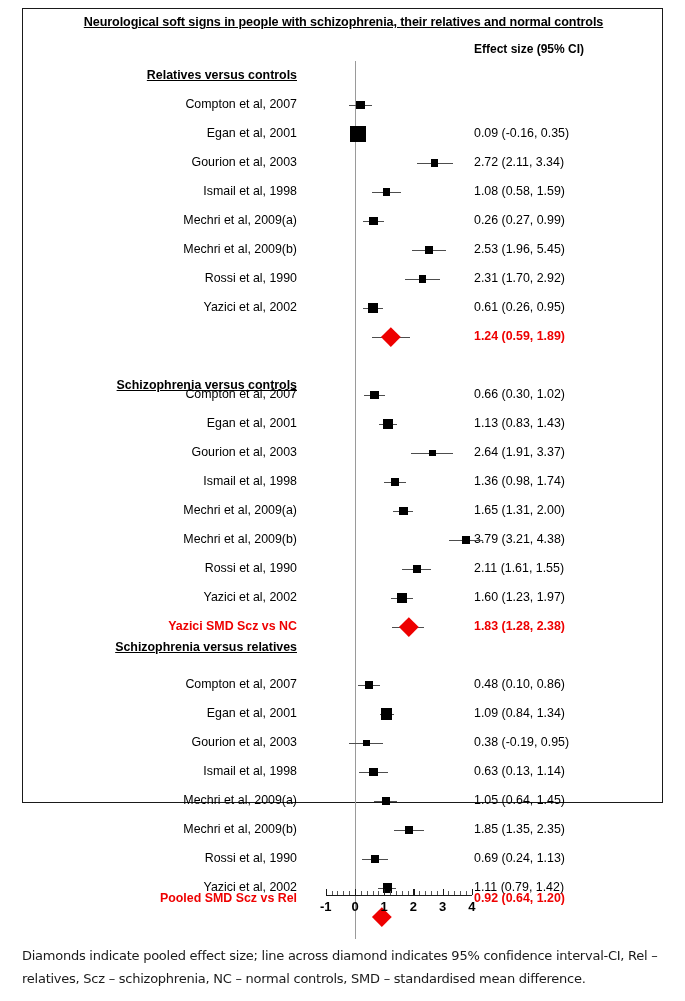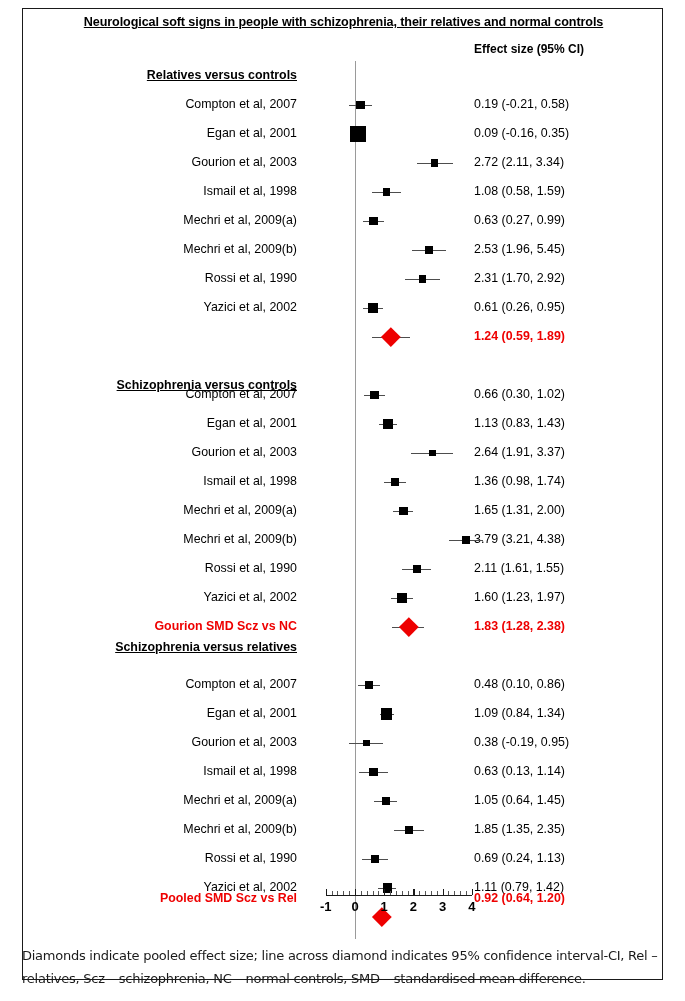--- a/index.html
+++ b/index.html
@@ -15,21 +15,21 @@
     font-family: "Liberation Sans", sans-serif;
     color: #000000;
     overflow: hidden;
   }
 
   #figure-frame {
     position: absolute;
     left: 22px;
     top: 8px;
     width: 641px;
-    height: 972px;
+    height: 795px;
     border: 1.5px solid #1a1a1a;
     box-sizing: border-box;
     background: #ffffff;
   }
 
   #plot-title {
     position: absolute;
     left: 0;
     top: 6px;
     width: 641px;
@@ -192,37 +192,36 @@
   <div id="column-header">Effect size (95% CI)</div>
 
   <div id="ref-line" style="left: 332px; top: 52px; height: 878px;"></div>
 
   <div id="rows-container">
       <div class="row section-head" style="top: 52px;">
         <div class="study-label">Relatives versus controls</div>
       </div>
       <div class="row" style="top: 81px;">
         <div class="study-label">Compton et al, 2007</div>
-        <div class="effect-text">0.19 (-0.21, 0.58)</div>
       </div>
       <div class="row" style="top: 110px;">
         <div class="study-label">Egan et al, 2001</div>
         <div class="effect-text">0.09 (-0.16, 0.35)</div>
       </div>
       <div class="row" style="top: 139px;">
         <div class="study-label">Gourion et al, 2003</div>
         <div class="effect-text">2.72 (2.11, 3.34)</div>
       </div>
       <div class="row" style="top: 168px;">
         <div class="study-label">Ismail et al, 1998</div>
         <div class="effect-text">1.08 (0.58, 1.59)</div>
       </div>
       <div class="row" style="top: 197px;">
         <div class="study-label">Mechri et al, 2009(a)</div>
-        <div class="effect-text">0.63 (0.27, 0.99)</div>
+        <div class="effect-text">0.26 (0.27, 0.99)</div>
       </div>
       <div class="row" style="top: 226px;">
         <div class="study-label">Mechri et al, 2009(b)</div>
         <div class="effect-text">2.53 (1.96, 5.45)</div>
       </div>
       <div class="row" style="top: 255px;">
         <div class="study-label">Rossi et al, 1990</div>
         <div class="effect-text">2.31 (1.70, 2.92)</div>
       </div>
       <div class="row" style="top: 284px;">
@@ -261,21 +260,21 @@
       </div>
       <div class="row" style="top: 545px;">
         <div class="study-label">Rossi et al, 1990</div>
         <div class="effect-text">2.11 (1.61, 1.55)</div>
       </div>
       <div class="row" style="top: 574px;">
         <div class="study-label">Yazici et al, 2002</div>
         <div class="effect-text">1.60 (1.23, 1.97)</div>
       </div>
       <div class="row pooled" style="top: 603px;">
-        <div class="study-label">Gourion SMD Scz vs NC</div>
+        <div class="study-label">Yazici SMD Scz vs NC</div>
         <div class="effect-text">1.83 (1.28, 2.38)</div>
       </div>
       <div class="row section-head" style="top: 624px;">
         <div class="study-label">Schizophrenia versus relatives</div>
       </div>
       <div class="row" style="top: 661px;">
         <div class="study-label">Compton et al, 2007</div>
         <div class="effect-text">0.48 (0.10, 0.86)</div>
       </div>
       <div class="row" style="top: 690px;">

